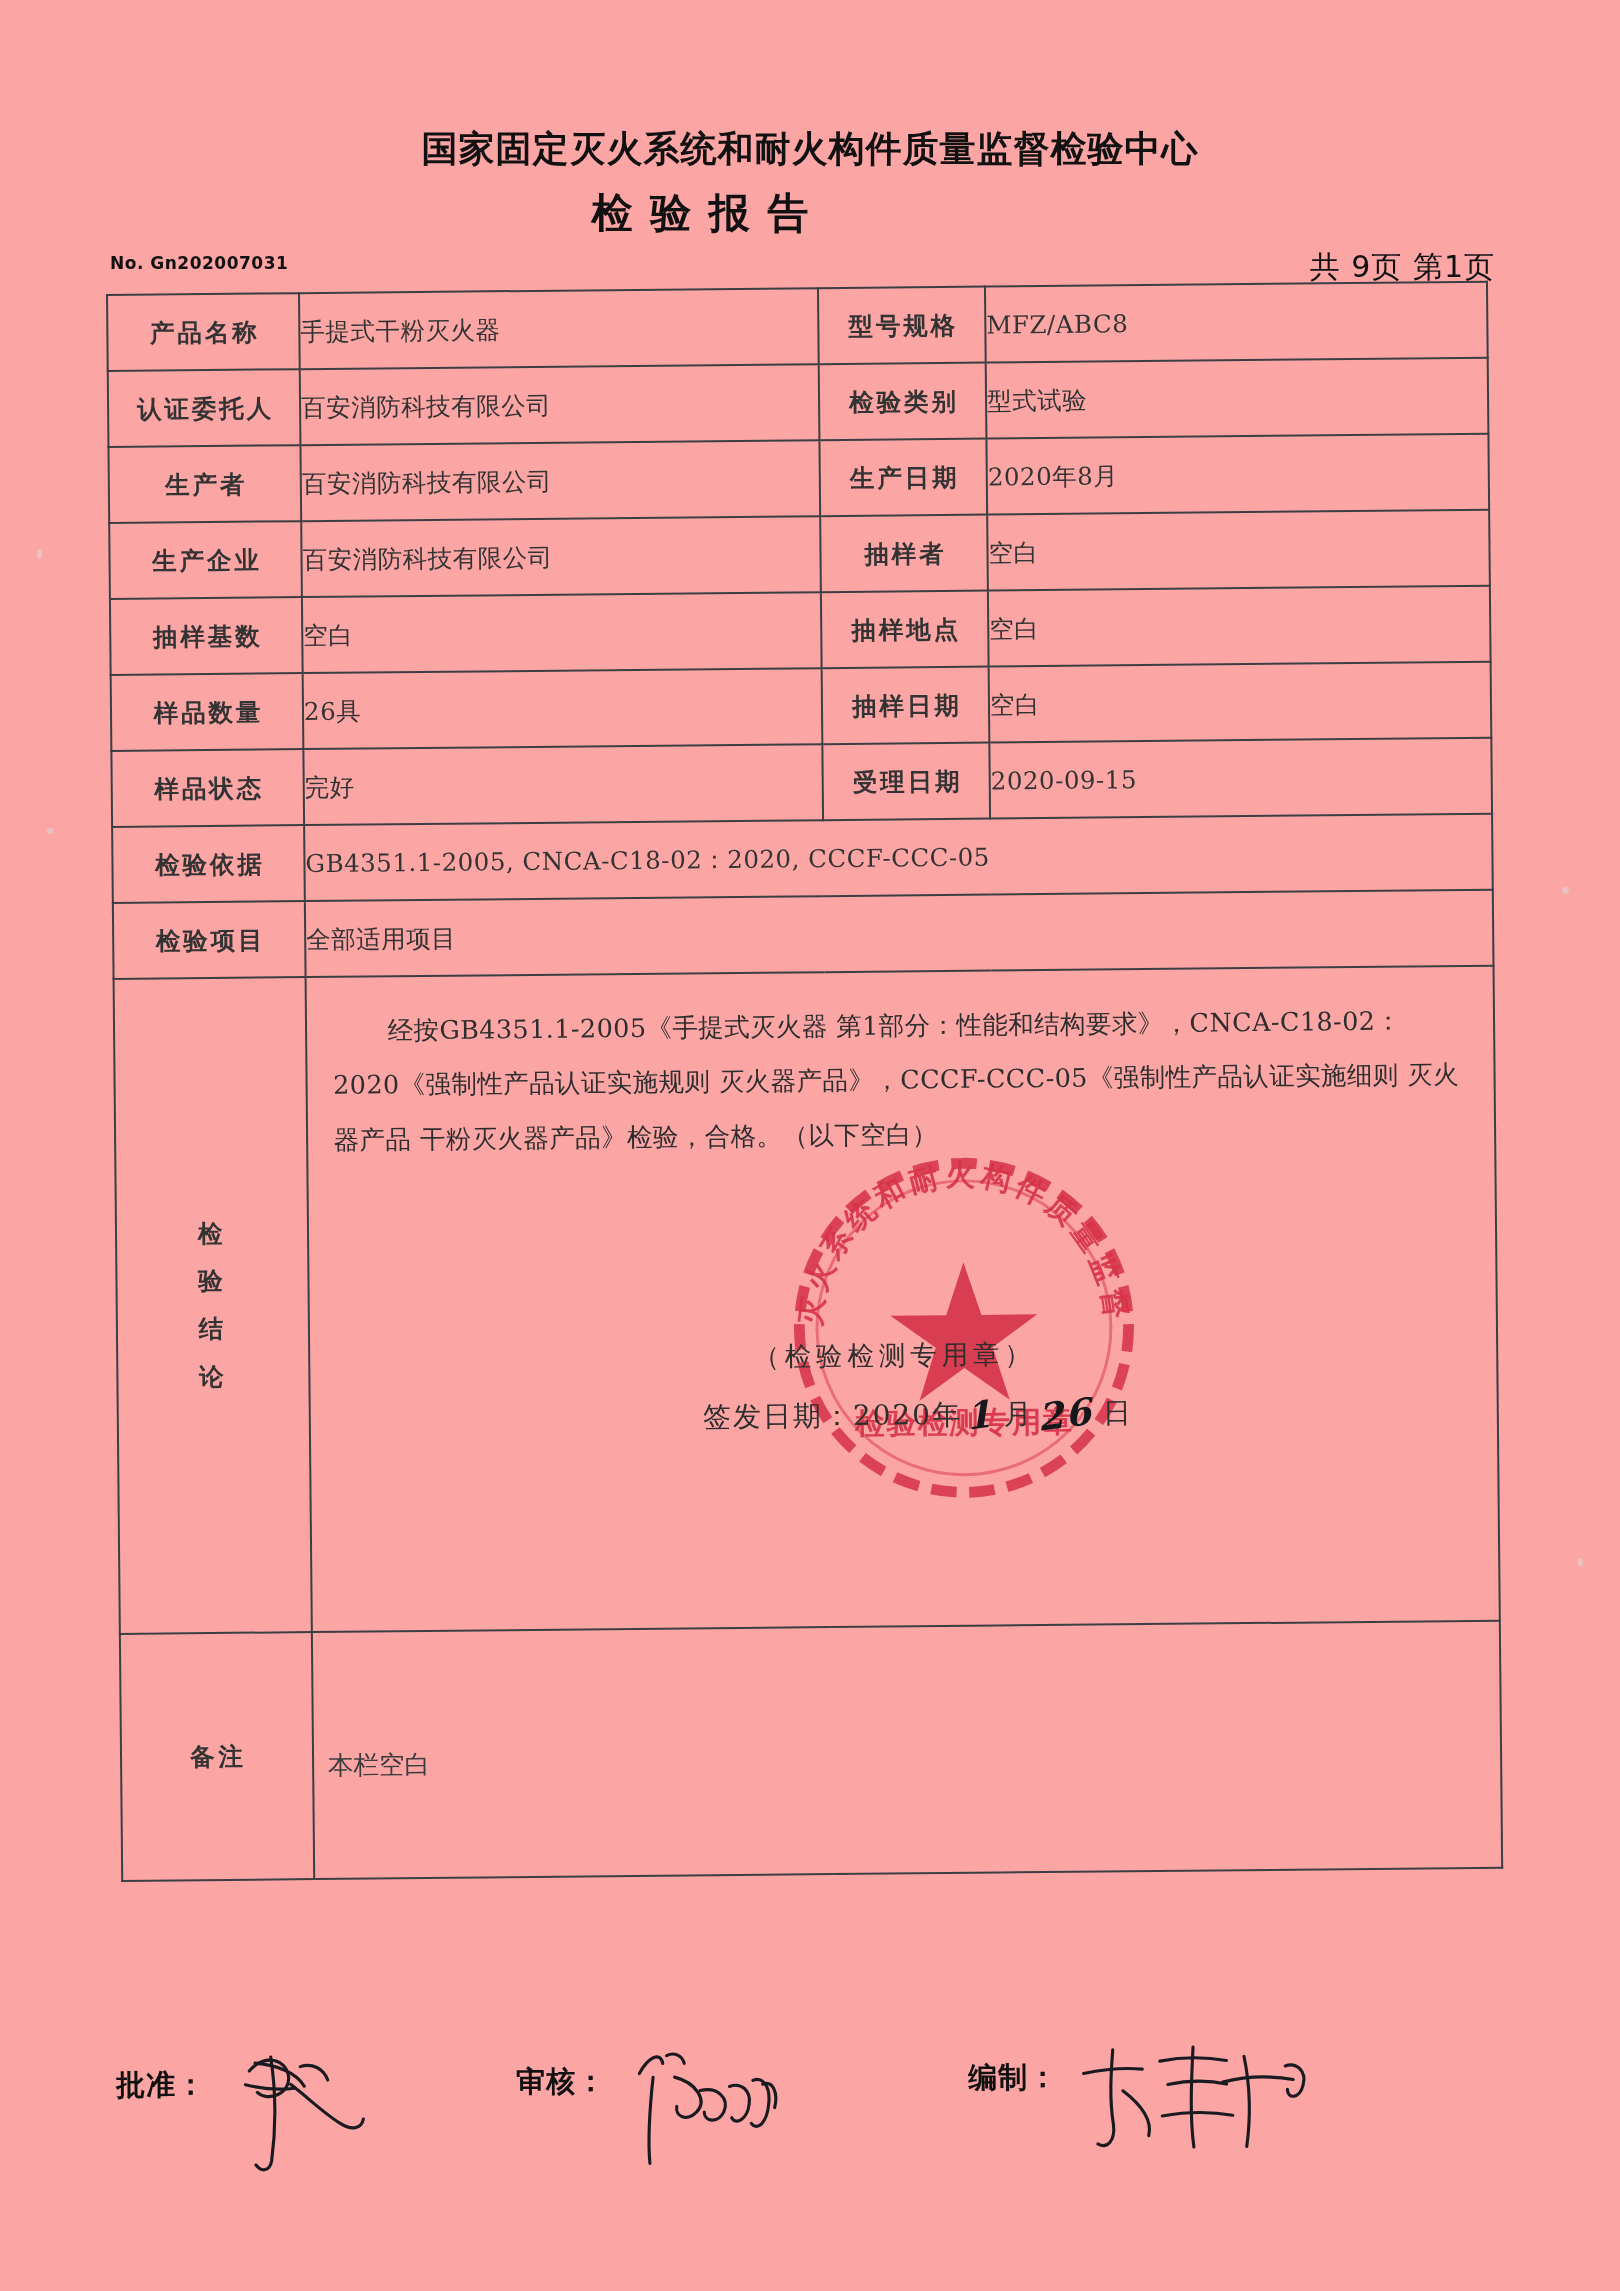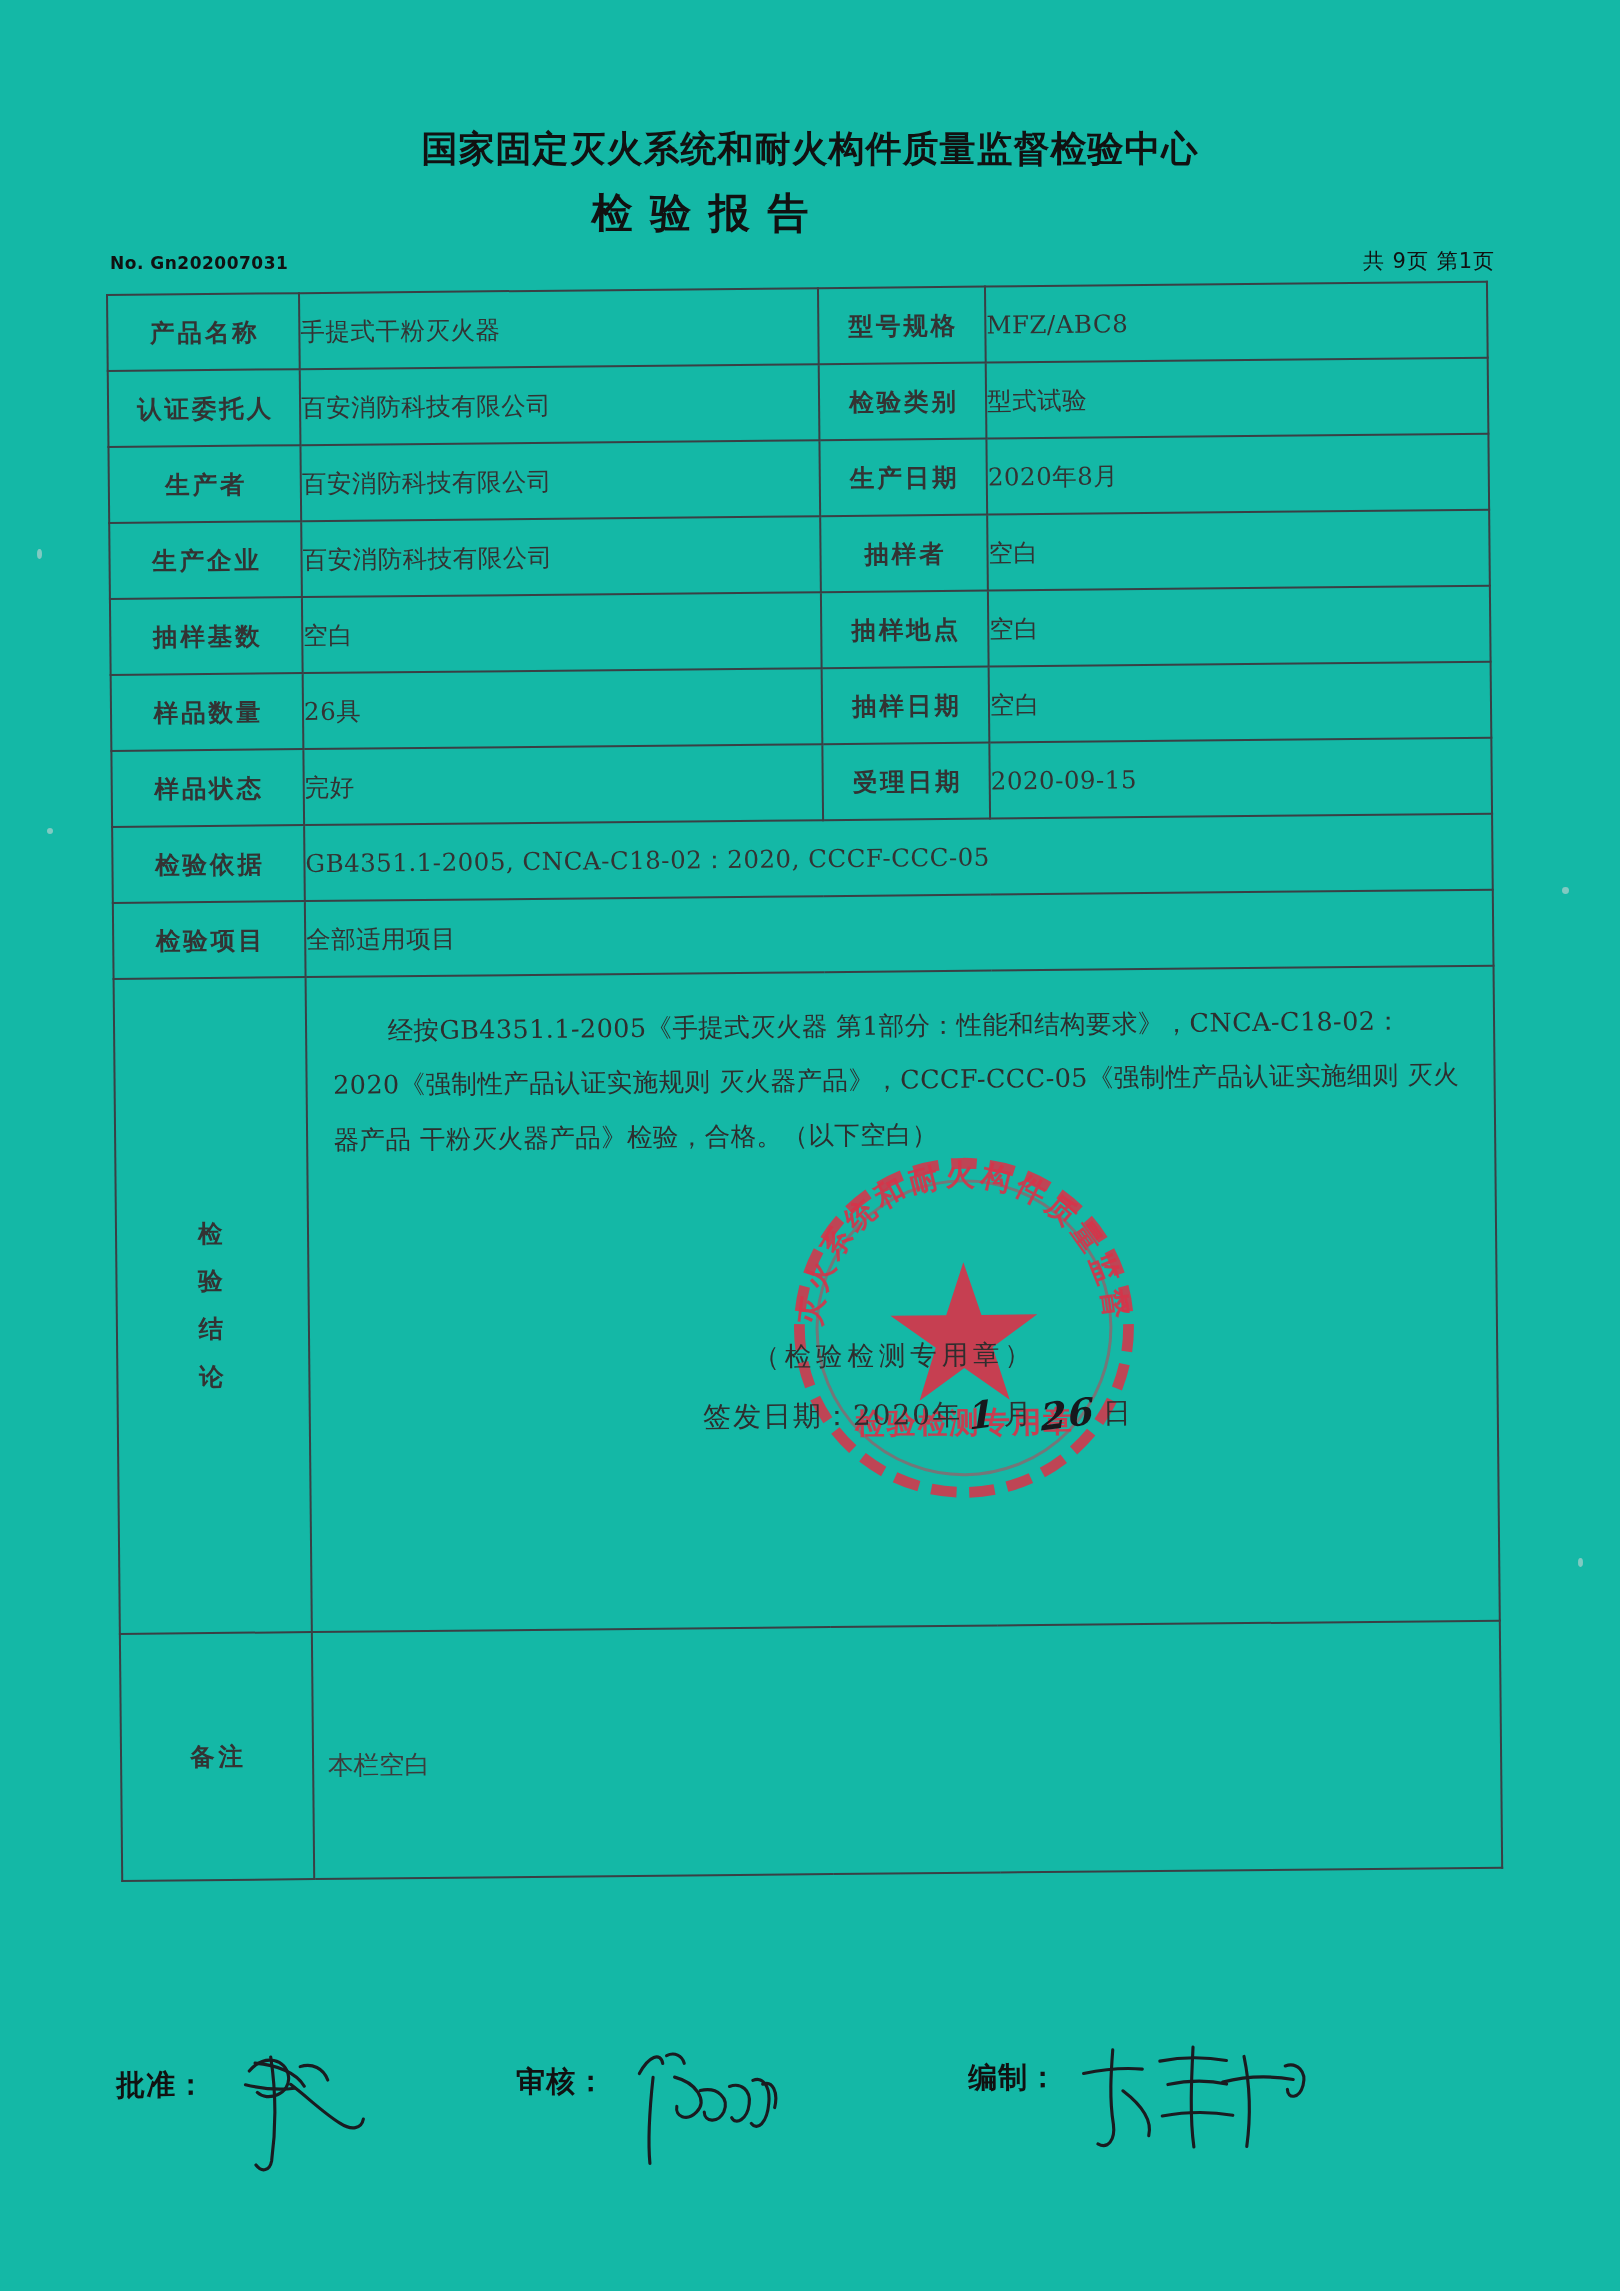--- a/index.html
+++ b/index.html
@@ -12,21 +12,21 @@
     height: 2292px;
     position: relative;
     font-family: "DejaVu Sans", sans-serif;
     color: #1a1a1a;
     overflow: hidden;
   }
 
   .page {
     position: absolute;
     inset: 0;
-    background: #14b8a6;
+    background: #fca5a5;
   }
 
   
   .org-title {
     position: absolute;
     top: 125px;
     left: 0;
     width: 1620px;
     text-align: center;
     font-family: "DejaVu Sans", sans-serif;
@@ -55,21 +55,21 @@
     font-family: "DejaVu Sans", sans-serif;
     font-size: 17px;
     font-weight: bold;
     letter-spacing: 0.5px;
     color: #111;
   }
   .page-count {
     position: absolute;
     top: 247px;
     right: 125px;
-    font-size: 21px;
+    font-size: 30px;
     letter-spacing: 1px;
     color: #111;
   }
 
   
   .tbl {
     position: absolute;
     top: 294px;
     left: 106px;
     width: 1380px;

